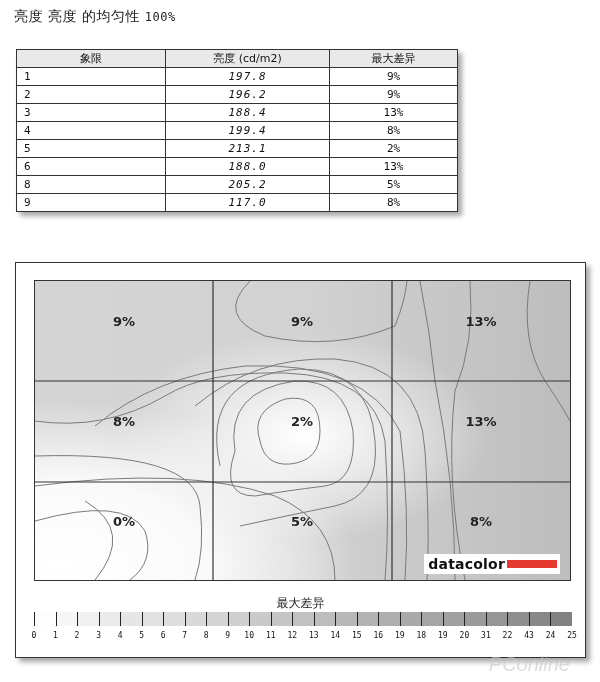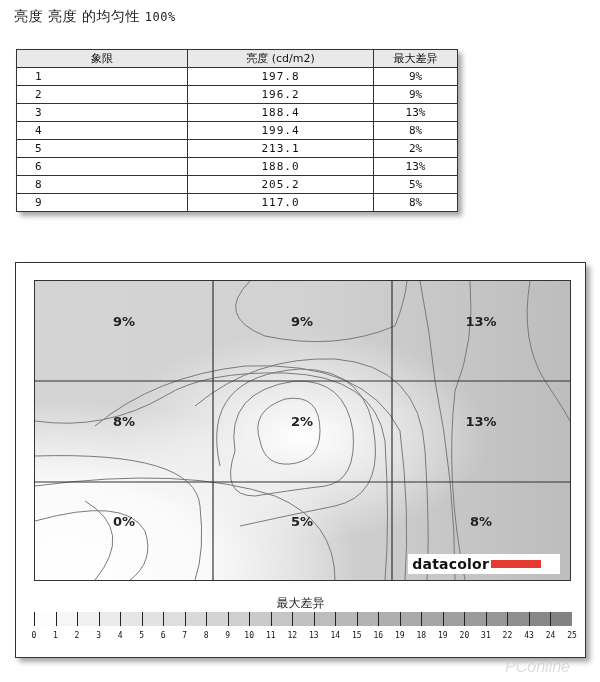--- a/index.html
+++ b/index.html
@@ -1,39 +1,39 @@
 <!DOCTYPE html>
 <html><head>
 <meta charset="utf-8">
 <style>
   html,body{margin:0;padding:0;background:#fff;}
   body{width:600px;height:682px;position:relative;overflow:hidden;font-family:"DejaVu Sans","Liberation Sans",sans-serif;color:#111;}
   .title{position:absolute;left:14px;top:8px;font-size:14px;color:#222;letter-spacing:0.5px;}
   .title .num{font-family:"DejaVu Sans Mono",monospace;font-size:12px;}
   .tbl-wrap{position:absolute;left:16px;top:49px;width:442px;box-shadow:4px 4px 5px rgba(0,0,0,0.35);}
   table{border-collapse:collapse;width:442px;font-size:11px;}
-  th,td{border:1px solid #333;height:17px;padding:0 18px;}
+  th,td{border:1px solid #333;height:17px;padding:0 7px;}
   th{background:#e9e9e9;font-weight:normal;font-size:11px;text-align:center;}
   td.q{text-align:left;width:134px;font-family:"DejaVu Sans Mono",monospace;}
-  td.v{text-align:center;width:149px;font-family:"DejaVu Sans Mono",monospace;letter-spacing:1px;}
+  td.v{text-align:center;width:149px;font-family:"DejaVu Sans Mono",monospace;letter-spacing:1px;font-style:italic;}
   td.d{text-align:center;font-family:"DejaVu Sans Mono",monospace;}
   .frame{position:absolute;left:15px;top:262px;width:569px;height:394px;border:1px solid #333;background:#fff;box-shadow:4px 4px 5px rgba(0,0,0,0.35);}
   .plot{position:absolute;left:18px;top:17px;width:535px;height:299px;border:1px solid #333;overflow:hidden;}
   .plot svg{position:absolute;left:0;top:0;}
   .cell-label{position:absolute;font-weight:bold;font-size:13px;color:#222;transform:translateX(-50%);}
-  .logo{position:absolute;right:10px;bottom:6px;height:20px;display:flex;align-items:center;background:#fff;padding:0 16px 0 4px;}
+  .logo{position:absolute;right:10px;bottom:6px;height:20px;display:flex;align-items:center;background:#fff;padding:0 0 0 4px;}
   .logo .txt{font-weight:bold;font-size:14px;color:#111;letter-spacing:0.2px;font-family:"DejaVu Sans",sans-serif;}
   .logo .bar{width:50px;height:8px;background:#e53a2f;margin-left:2px;margin-right:3px;}
   .legend-title{position:absolute;left:0;width:100%;top:332px;text-align:center;font-size:12px;color:#222;}
   .legend{position:absolute;left:18px;top:349px;width:538px;height:14px;display:flex;}
   .legend .seg{flex:1;height:14px;border-left:1px solid #222;}
   .legend .seg:last-child{border-right:none;}
   .ticks{position:absolute;left:18px;top:368px;width:538px;height:12px;}
   .ticks span{position:absolute;font-size:8px;font-family:"DejaVu Sans Mono",monospace;transform:translateX(-50%);color:#111;}
-  .watermark{position:absolute;right:30px;bottom:6px;font-size:16px;color:rgba(200,200,200,0.6);font-style:italic;font-family:"Liberation Sans",sans-serif;}
+  .watermark{position:absolute;right:30px;bottom:6px;font-size:20px;color:rgba(200,200,200,0.6);font-style:italic;font-family:"Liberation Sans",sans-serif;}
 </style>
 </head>
 <body>
 
 <div class="title">
   <span>亮度 亮度 的均匀性</span>
   <span class="num">100%</span>
 </div>
 
 <div class="tbl-wrap">

